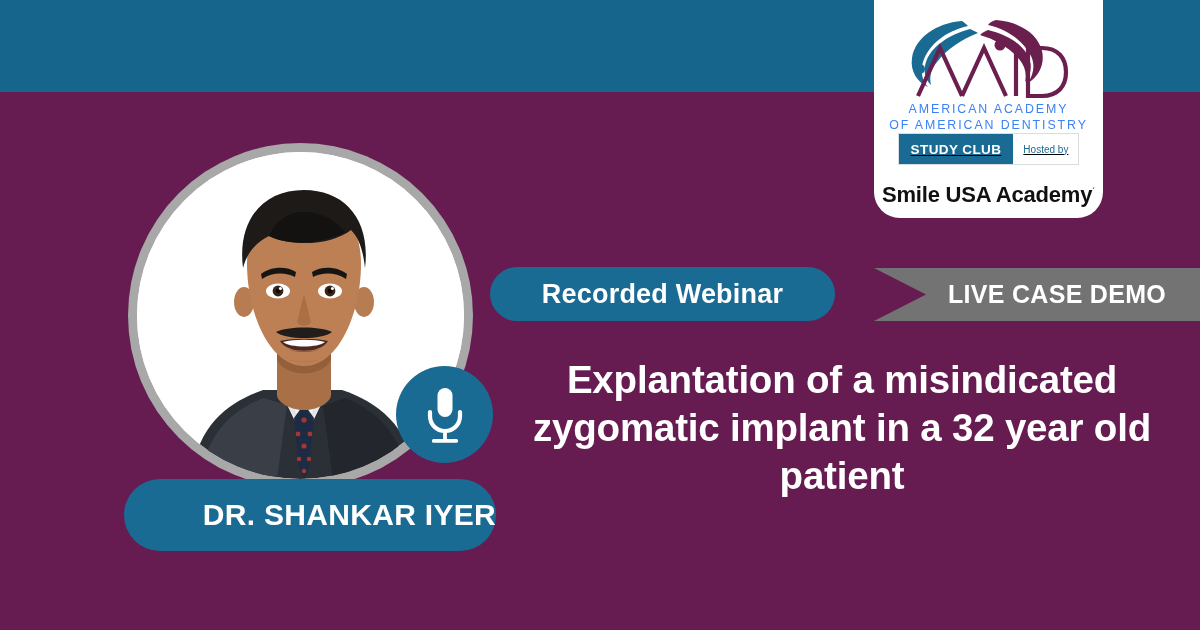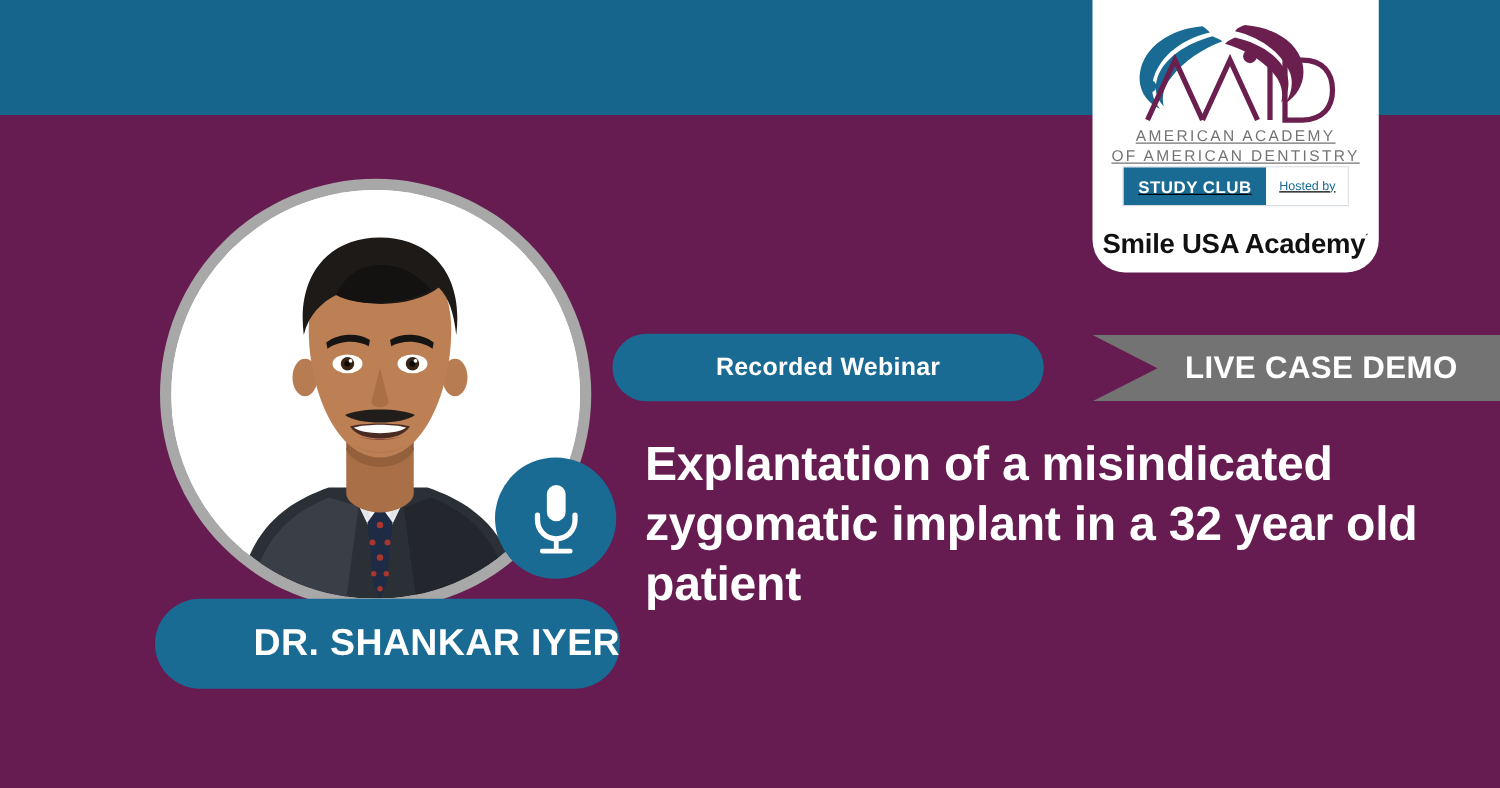--- a/index.html
+++ b/index.html
@@ -50,26 +50,25 @@
   .logo-mark {
     width: 178px;
     height: 86px;
     position: relative;
   }
   .logo-mark svg { display: block; }
 
   .logo-line1, .logo-line2 {
     font-size: 12.4px;
     letter-spacing: 1.9px;
-    color: #737373;
+    color: #3b82f6;
     font-weight: 400;
     line-height: 16px;
     text-align: center;
     white-space: nowrap;
-    text-decoration: underline;
   }
   .logo-line1 { margin-top: 1px; }
 
   .logo-badges {
     display: flex;
     margin-top: 0;
     height: 32px;
     border: 1px solid #d8dde1;
     box-sizing: border-box;
     text-decoration: underline;
@@ -168,21 +167,21 @@
   .webinar-pill {
     position: absolute;
     left: 490px; top: 267px;
     width: 345px; height: 54px;
     background: #1a6b94;
     border-radius: 27px;
     display: flex;
     align-items: center;
     justify-content: center;
     color: #ffffff;
-    font-size: 20px;
+    font-size: 27px;
     font-weight: 700;
     letter-spacing: 0.2px;
     white-space: nowrap;
   }
 
   
   .demo-ribbon {
     position: absolute;
     left: 874px; top: 268px;
     width: 326px; height: 53px;
@@ -199,22 +198,23 @@
     color: #ffffff;
     font-size: 25px;
     font-weight: 700;
     letter-spacing: 0.3px;
     white-space: nowrap;
   }
 
   
   .headline {
     position: absolute;
-    left: 516px; top: 348px;
+    left: 516px; top: 356px;
     width: 652px;
+    text-align: center;
     color: #ffffff;
     font-size: 38.5px;
     font-weight: 700;
     line-height: 48px;
     letter-spacing: -0.2px;
   }
 </style>
 </head>
 <body>
 

